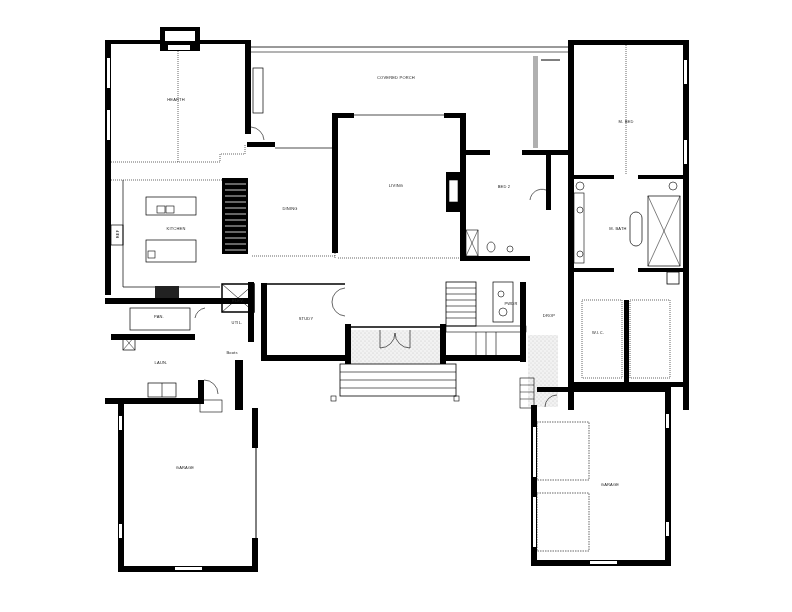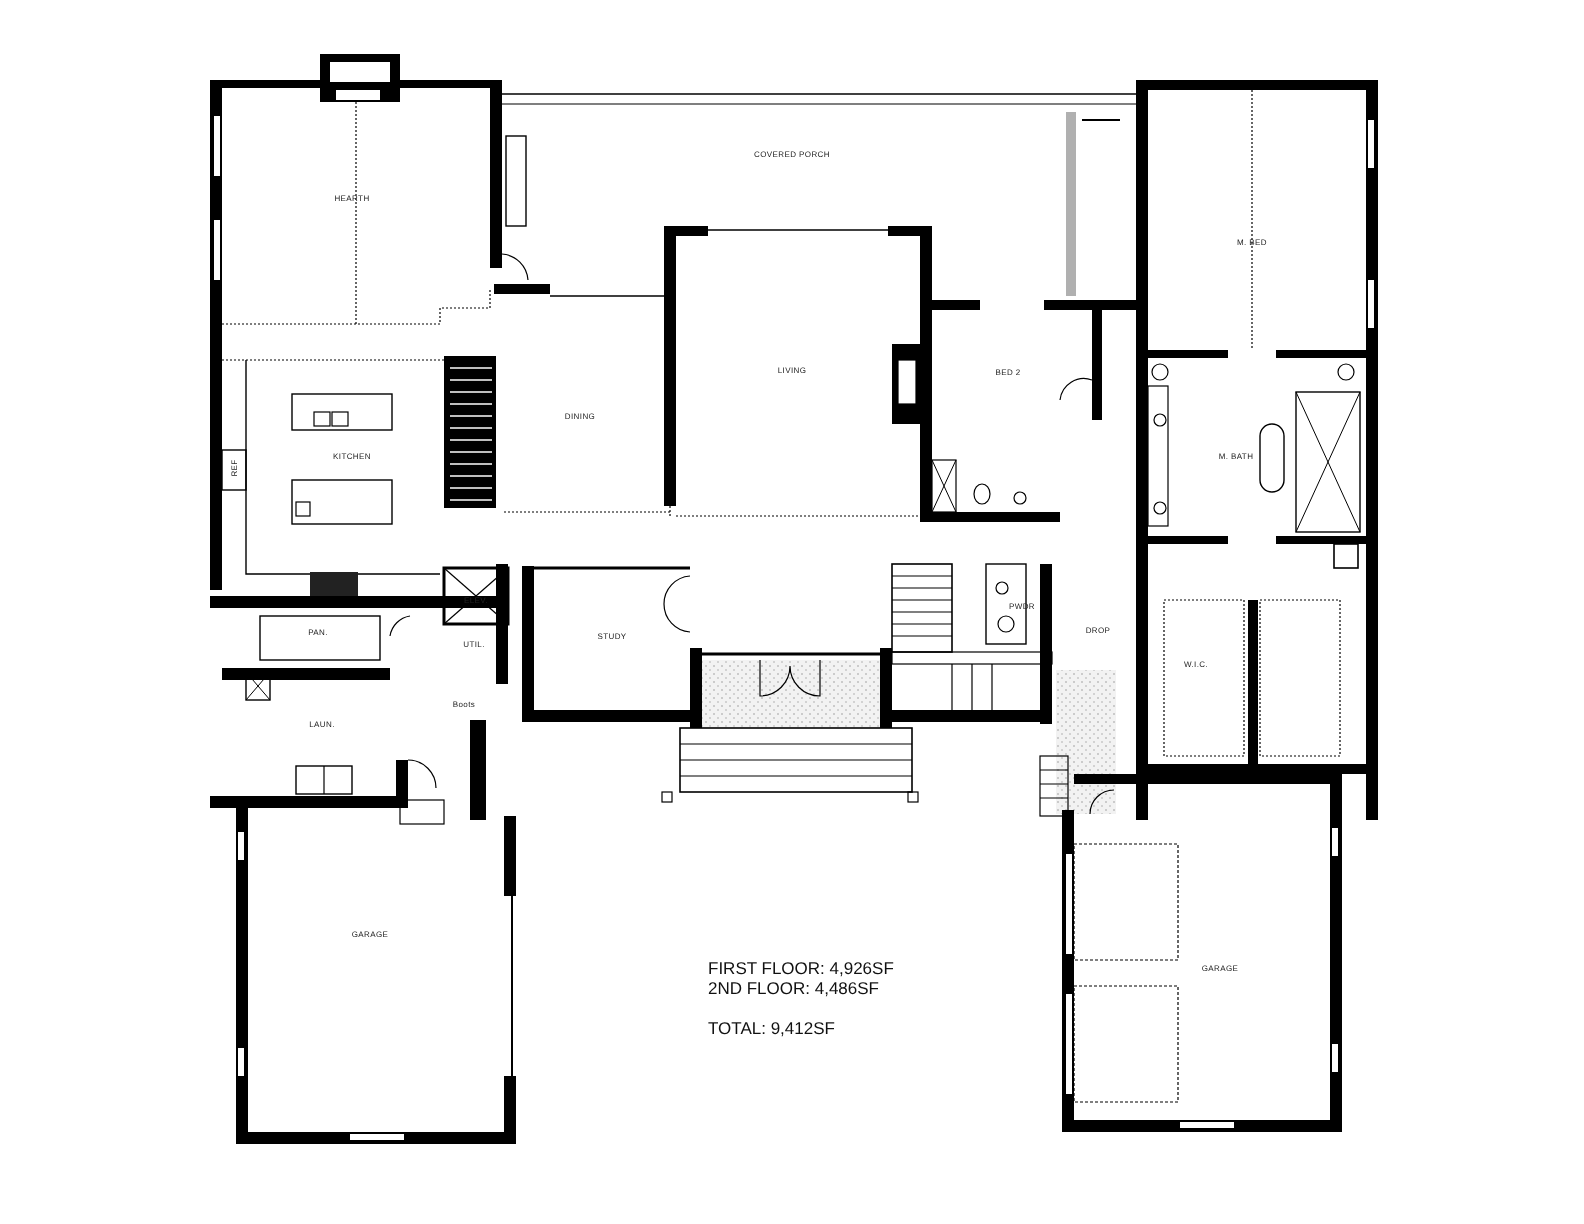--- a/index.html
+++ b/index.html
@@ -219,19 +219,13 @@
 <div class="lbl" style="left:161px;top:362px">LAUN.</div>
 <div class="lbl" style="left:237px;top:322px">UTIL.</div>
 <div class="lbl" style="left:238px;top:300px">ELEV.</div>
 <div class="lbl" style="left:232px;top:352px">Boots</div>
 <div class="lbl" style="left:511px;top:303px">PWDR</div>
 <div class="lbl" style="left:549px;top:315px">DROP</div>
 <div class="lbl" style="left:117px;top:234px;transform:translate(-50%,-50%) rotate(-90deg)">REF</div>
 <div class="lbl" style="left:185px;top:467px">GARAGE</div>
 <div class="lbl" style="left:610px;top:484px">GARAGE</div>
 
-<div class="totals">
-  <div>FIRST FLOOR: 4,926SF</div>
-  <div>2ND FLOOR: 4,486SF</div>
-  <div style="height:10px"></div>
-  <div>TOTAL: 9,412SF</div>
 </div>
-</div>
 
 </body></html>

